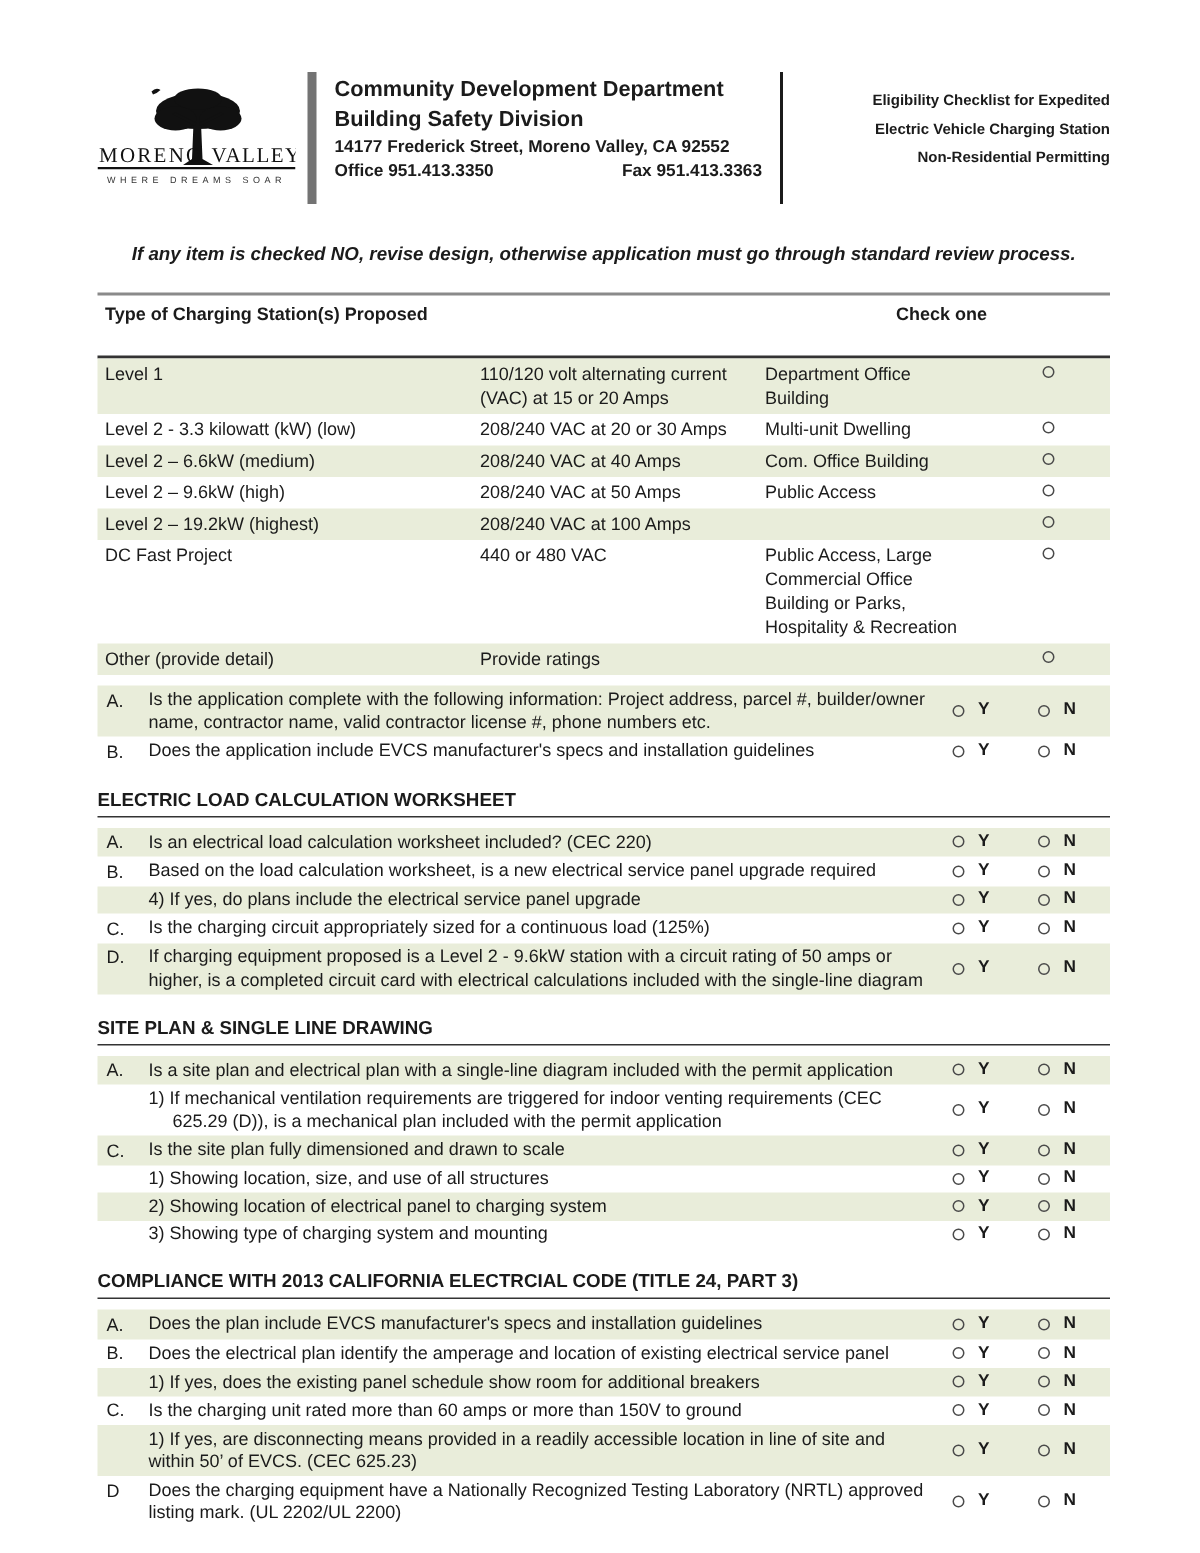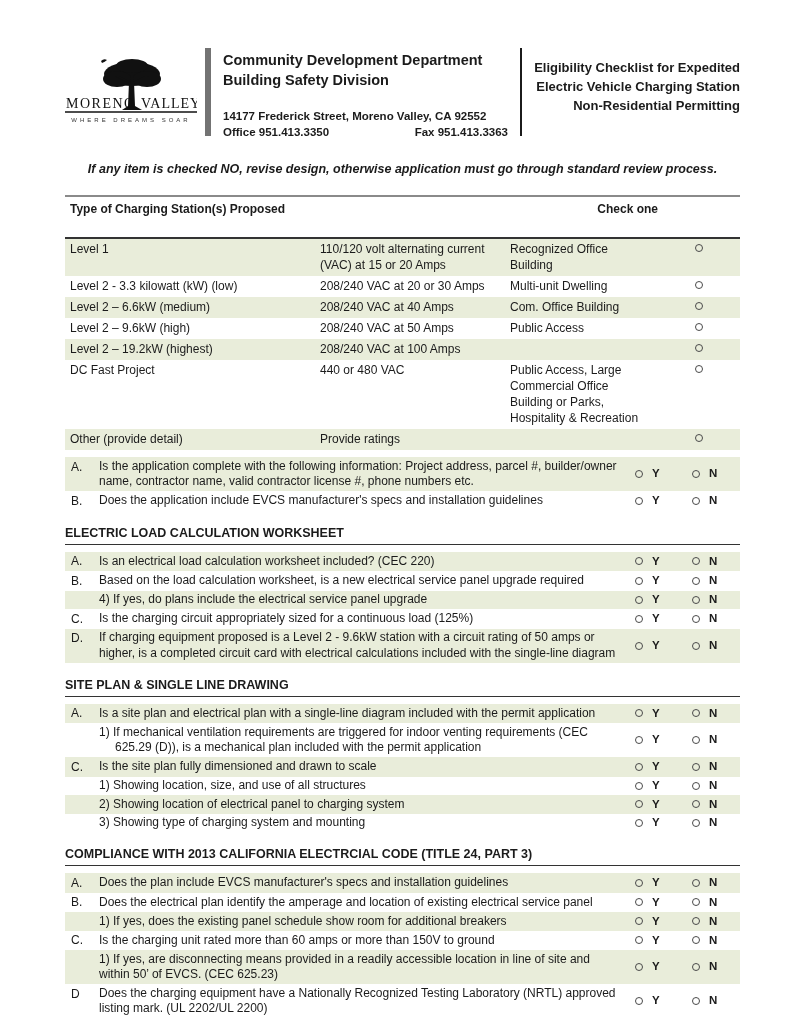--- a/index.html
+++ b/index.html
@@ -11,23 +11,23 @@
   }
 
   
   .hdr { display:flex; align-items:stretch; height:88px; }
   .logo-box { width:132px; padding-top:4px; flex:0 0 auto; }
   .dept {
     border-left:6px solid #737373; border-right:2px solid #1b1b1b;
     margin-left:8px; padding:2px 12px 0 12px; width:317px; flex:0 0 auto;
   }
   .dept-line1, .dept-line2 { font-weight:bold; font-size:14.5px; line-height:20px; }
-  .dept-addr { font-weight:bold; font-size:11.5px; line-height:16px; margin-top:18px; }
+  .dept-addr { font-weight:bold; font-size:11.5px; line-height:16px; margin-top:0; }
   .dept-phones { display:flex; justify-content:space-between; font-weight:bold; font-size:11.5px; line-height:16px; }
-  .doc-title { flex:1; text-align:right; font-weight:bold; font-size:13px; line-height:19px; padding-top:10px; }
+  .doc-title { flex:1; text-align:right; font-weight:bold; font-size:10px; line-height:19px; padding-top:10px; }
 
   
   .intro { margin-top:24px; text-align:center; font-weight:bold; font-style:italic; font-size:12.5px; line-height:18px; }
 
   
   .station-table { margin-top:17px; border-top:2px solid #8a8a8a; }
   .st-head {
     display:grid; grid-template-columns:250px 345px 80px;
     font-weight:bold; font-size:12px; padding:4px 0 21px 0;
     border-bottom:2px solid #333; margin-top:1px;
@@ -109,21 +109,21 @@
 
   <div class="station-table">
     <div class="st-head">
       <div class="h1">Type of Charging Station(s) Proposed</div>
       <div class="h3">Check one</div>
     </div>
     <div>
         <div class="st-row shaded">
           <div class="st-cell type">Level 1</div>
           <div class="st-cell power">110/120 volt alternating current (VAC) at 15 or 20 Amps</div>
-          <div class="st-cell location">Recognized Office Building</div>
+          <div class="st-cell location">Department Office Building</div>
           <div class="st-cell check">
             <span class="ring"></span>
           </div>
         </div>
         <div class="st-row">
           <div class="st-cell type">Level 2 - 3.3 kilowatt (kW) (low)</div>
           <div class="st-cell power">208/240 VAC at 20 or 30 Amps</div>
           <div class="st-cell location">Multi-unit Dwelling</div>
           <div class="st-cell check">
             <span class="ring"></span>

